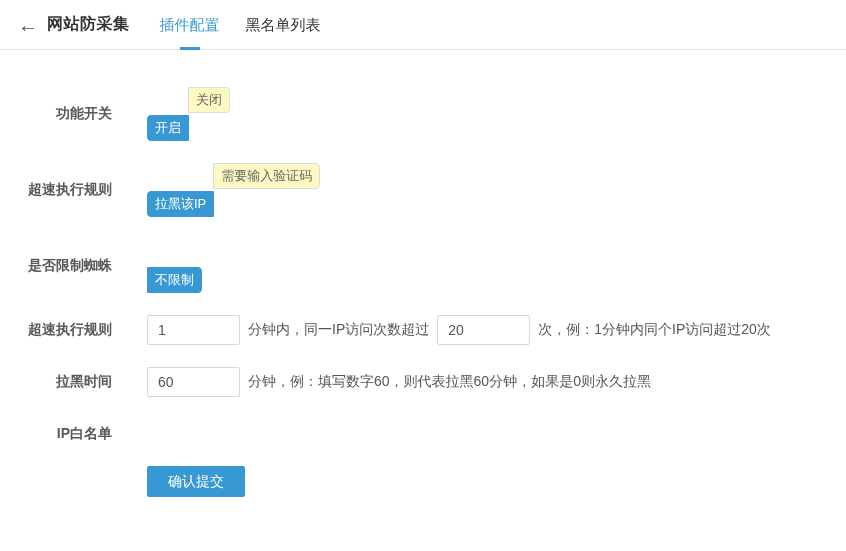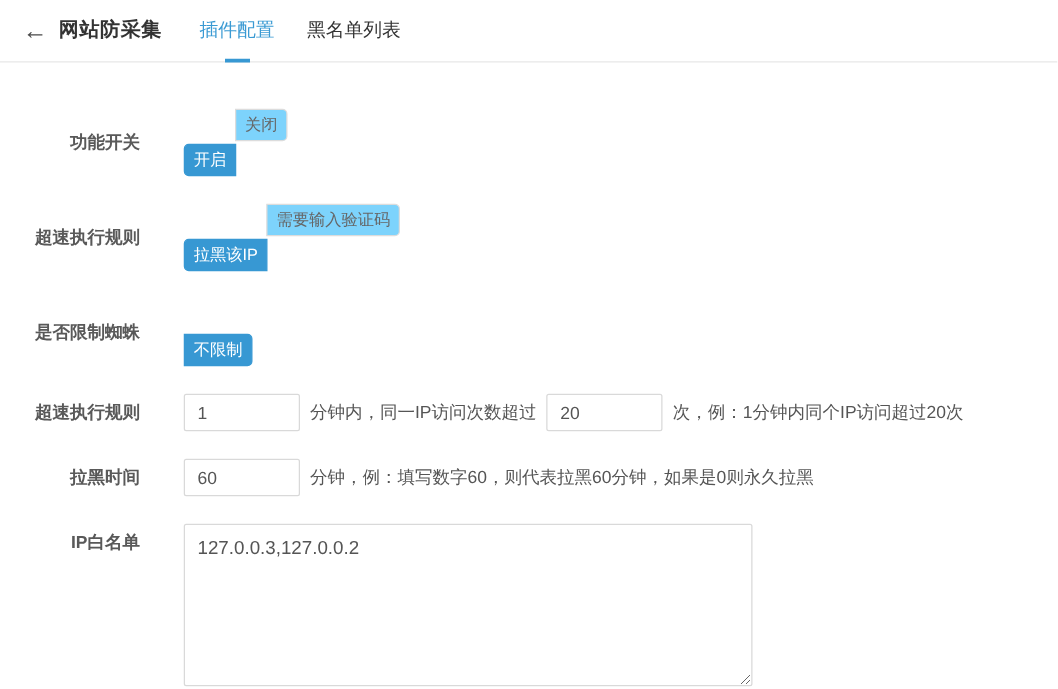--- a/index.html
+++ b/index.html
@@ -34,21 +34,21 @@
   .row.first { margin-top:37px; }
   .row-label {
     width:112px; text-align:right; font-size:14px; color:#595959;
     flex:none; white-space:nowrap;font-weight:bold;
   }
   .row-control { margin-left:35px; display:flex; align-items:center; }
   
   .btn-group { display:inline-flex; }
   .btn-group .opt {
     height:26px; line-height:24px; padding:0 7px; font-size:13px;
-    border:1px solid #dcdcdc; background:#7dd3fc; color:#666;
+    border:1px solid #dcdcdc; background:#fef9c3; color:#666;
     cursor:pointer; white-space:nowrap; position:relative;
   }
   .btn-group .opt + .opt { margin-left:-1px; }
   .btn-group .opt:first-child { border-radius:4px 0 0 4px; }
   .btn-group .opt:last-child { border-radius:0 4px 4px 0; }
   .btn-group .opt.selected {
     background:#3798d3; border-color:#3798d3; color:#fff; z-index:1;margin-top:28px;
   }
   
   .txt {
@@ -129,23 +129,20 @@
   <div class="row">
     <div class="row-label">拉黑时间</div>
     <div class="row-control">
       <input class="txt" type="text" value="60" style="">
       <span class="hint">分钟，例：填写数字60，则代表拉黑60分钟，如果是0则永久拉黑</span>
     </div>
   </div>
 
   <div class="row area">
     <div class="row-label">IP白名单</div>
-    <div class="row-control">
-      <textarea class="ta" style="">127.0.0.3,127.0.0.2</textarea>
-    </div>
   </div>
 
   <div class="row submit">
     <div class="row-label"></div>
     <div class="row-control">
       <button class="submit-btn">确认提交</button>
     </div>
   </div>
 
 </div>

